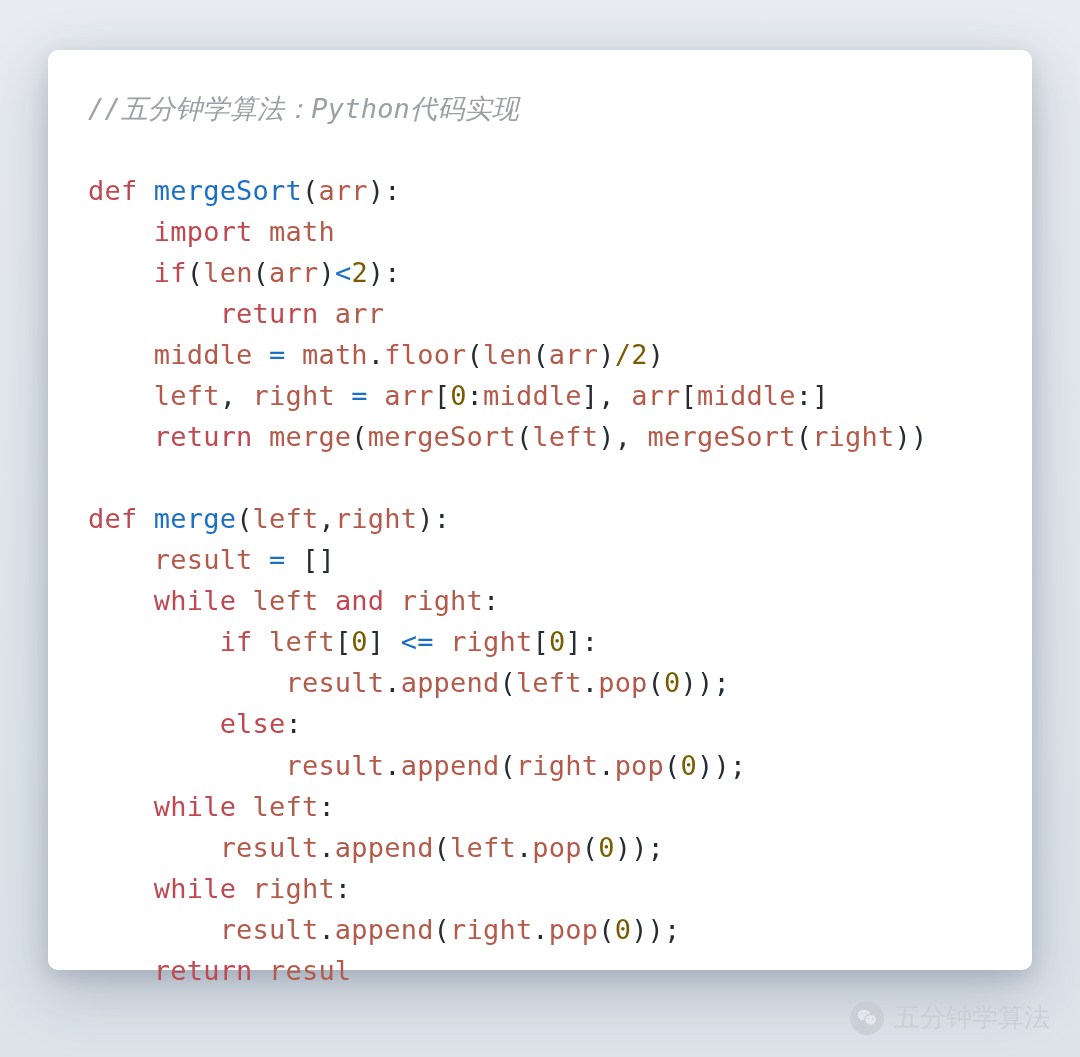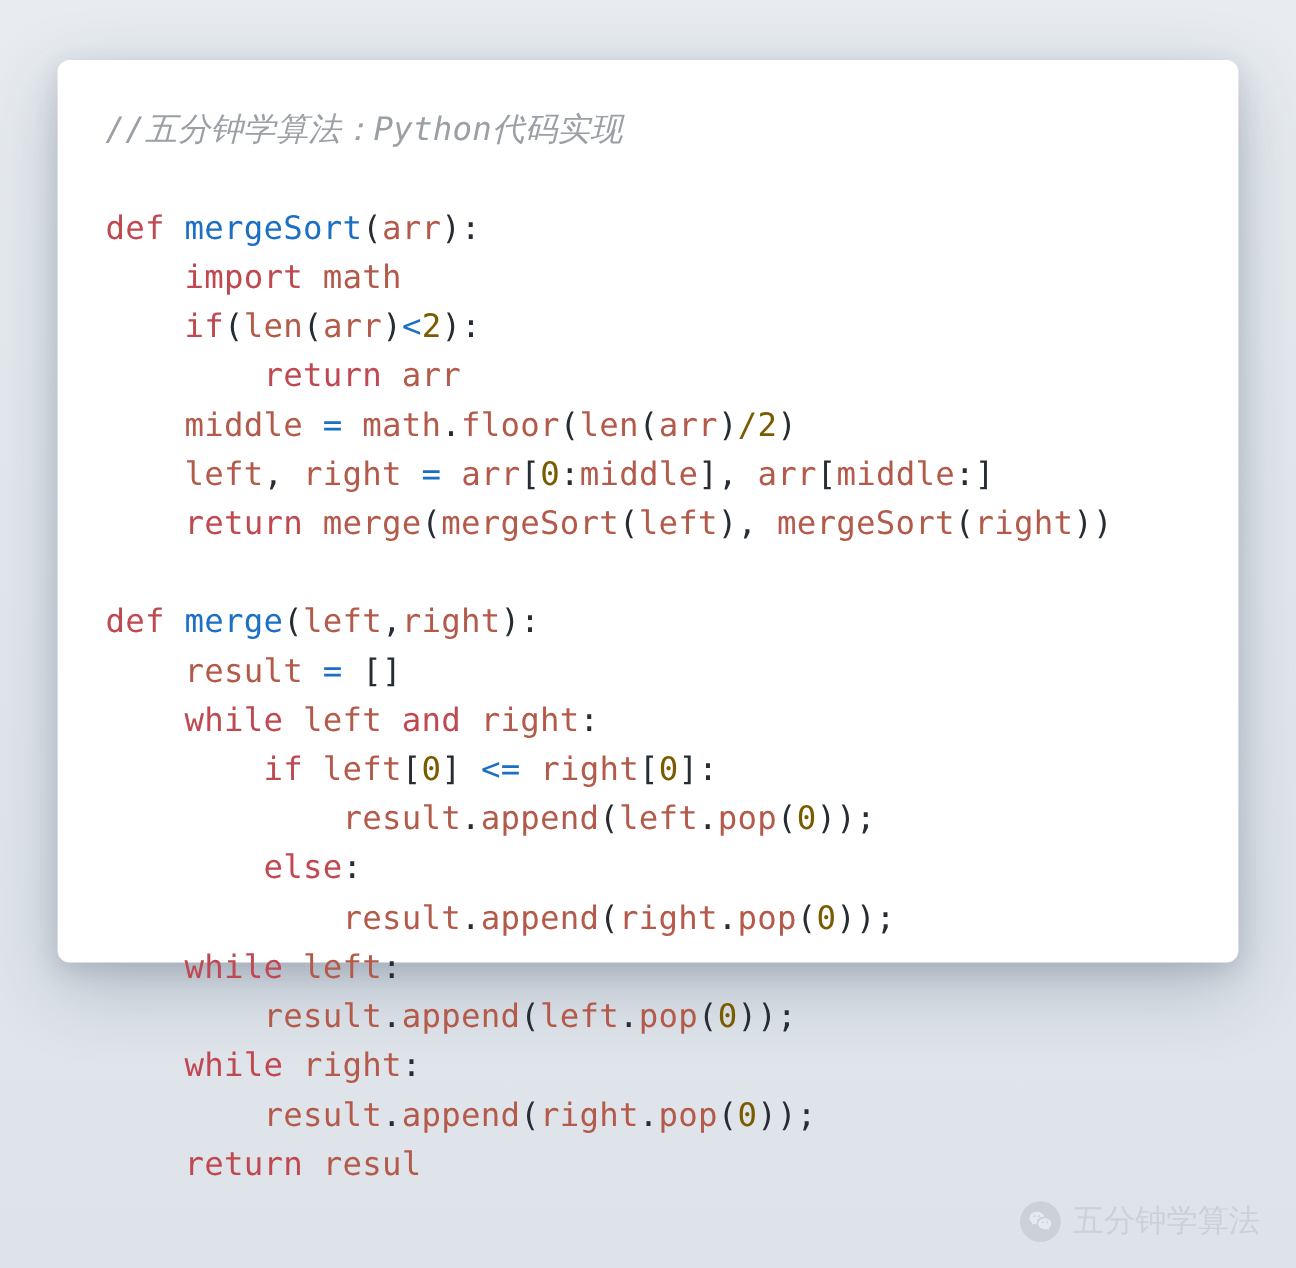--- a/index.html
+++ b/index.html
@@ -9,21 +9,21 @@
     background: linear-gradient(180deg, #e8ecf0 0%, #dde3e9 100%);
     font-family: "SF Mono", "Menlo", "Consolas", "DejaVu Sans Mono", monospace;
     position: relative;
     overflow: hidden;
   }
   .card {
     position: absolute;
     left: 48px;
     top: 50px;
     width: 984px;
-    height: 752px;
+    height: 920px;
     background: #ffffff;
     border-radius: 10px;
     box-shadow: 0 20px 60px rgba(40,60,90,0.25), 0 6px 20px rgba(40,60,90,0.15);
     padding: 38px 52px 38px 40px;
   }
   pre {
     font-family: inherit;
     font-size: 27px;
     line-height: 1.52;
     white-space: pre;

